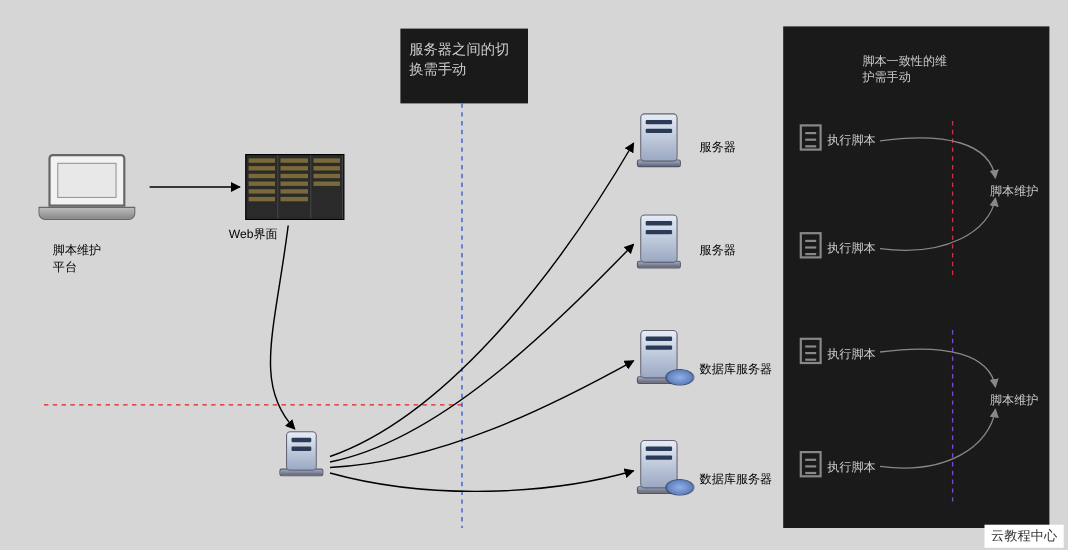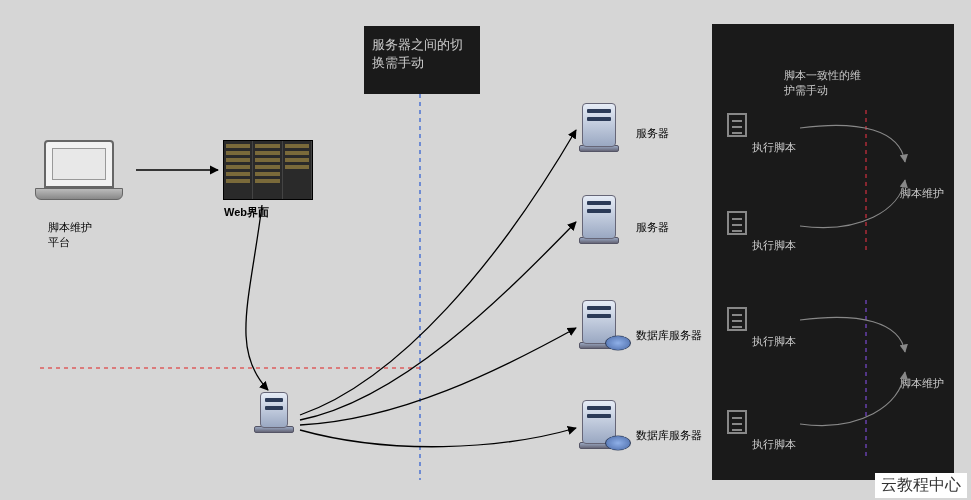--- a/index.html
+++ b/index.html
@@ -16,29 +16,29 @@
   .box-dark {
     position: absolute;
     background: #1a1a1a;
     color: #ccc;
   }
   .label {
     position: absolute;
     color: #000;
     white-space: pre;
   }
-  .label-dark { color: #ccc; margin-top: 20px; }
+  .label-dark { color: #ccc; }
   svg { position: absolute; top: 0; left: 0; pointer-events: none; }
   .watermark {
     position: absolute;
     right: 4px;
     bottom: 2px;
     background: #fff;
     padding: 2px 6px;
-    font-size: 16px;
+    font-size: 12px;
     color: #333;
   }
   
   .laptop { position: absolute; }
   .laptop .screen {
     width: 70px; height: 48px; background: #f2f2f2;
     border: 2px solid #666; border-radius: 4px 4px 0 0;
     position: relative;
   }
   .laptop .screen::after {
@@ -130,21 +130,21 @@
       <div></div>
       <div></div>
     </div>
   <div class="col">
       <div></div>
       <div></div>
       <div></div>
       <div></div>
     </div>
 </div>
-<div class="label" style="left:224px; top:205px;font-weight:bold;">Web界面</div>
+<div class="label" style="left:208px; top:205px;">Web界面</div>
 
 <div class="server small" style="left:254px; top:392px;">
   <div class="body"></div>
     <div class="base"></div>
 </div>
 
 <div class="server" style="left:579px; top:103px;">
   <div class="body"></div>
     <div class="base"></div>
 </div>

